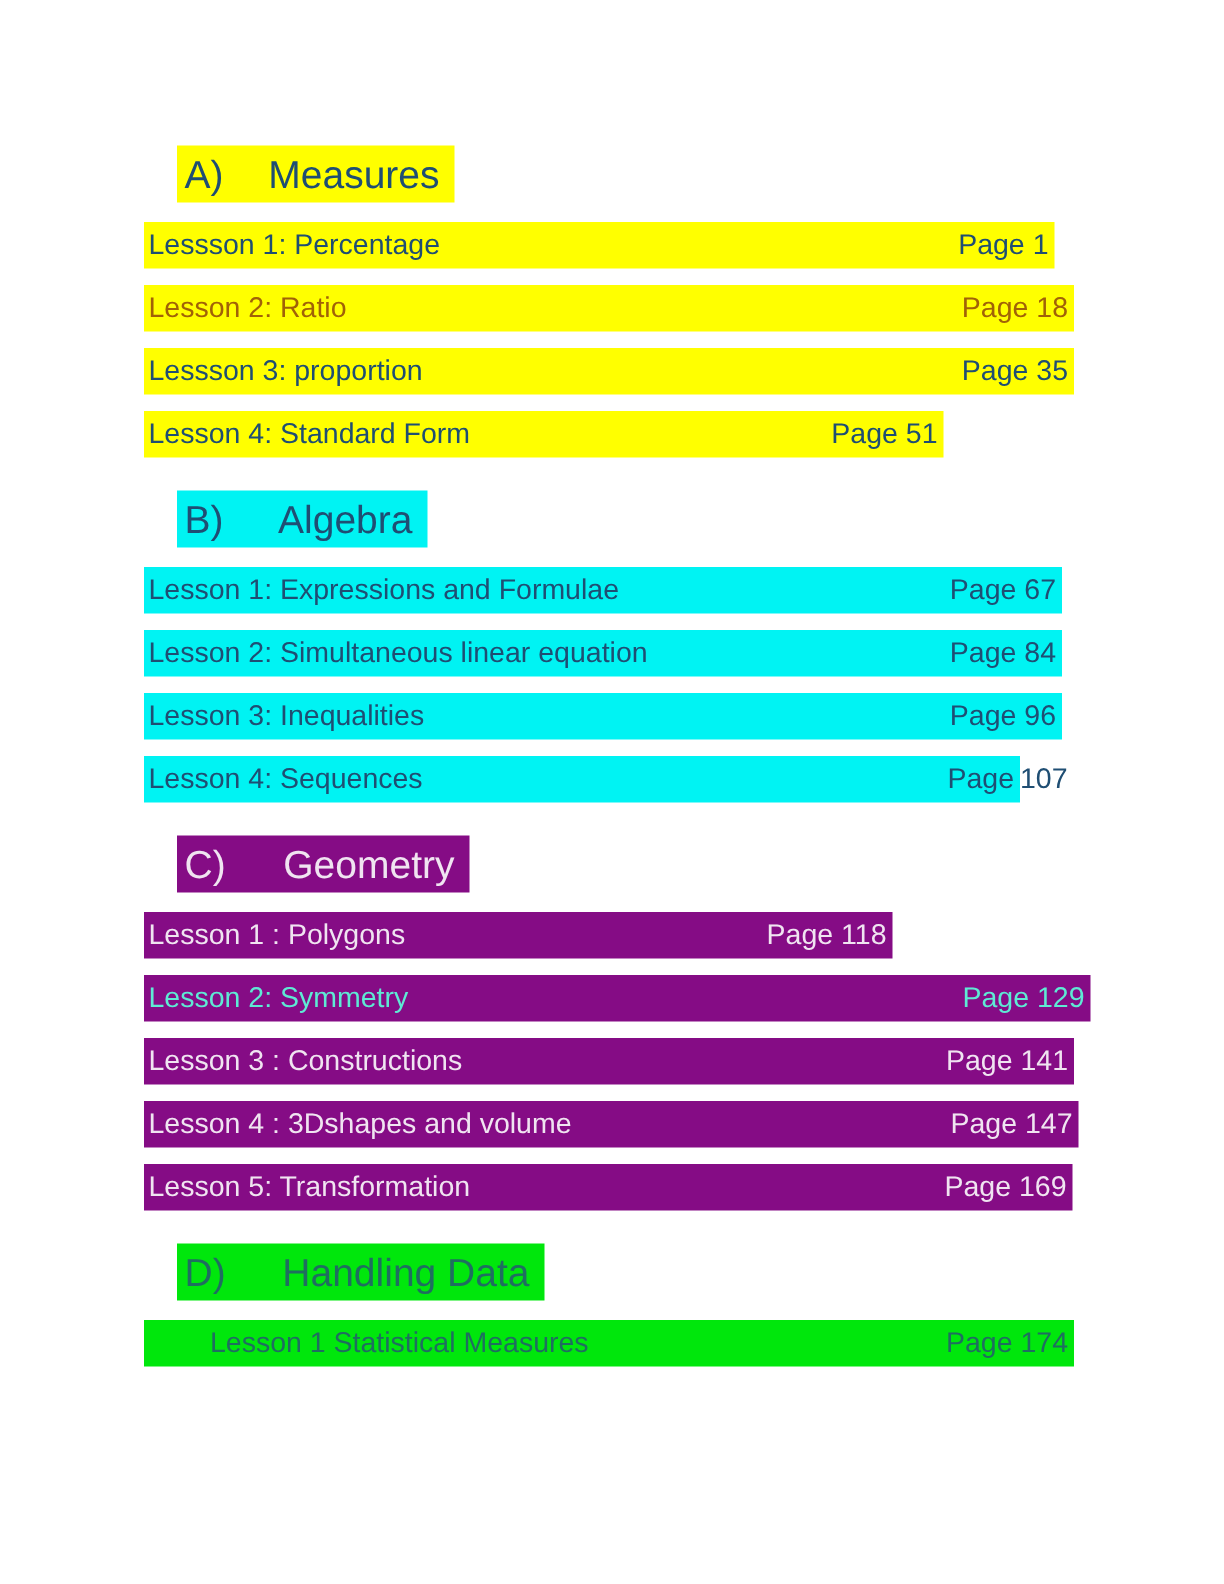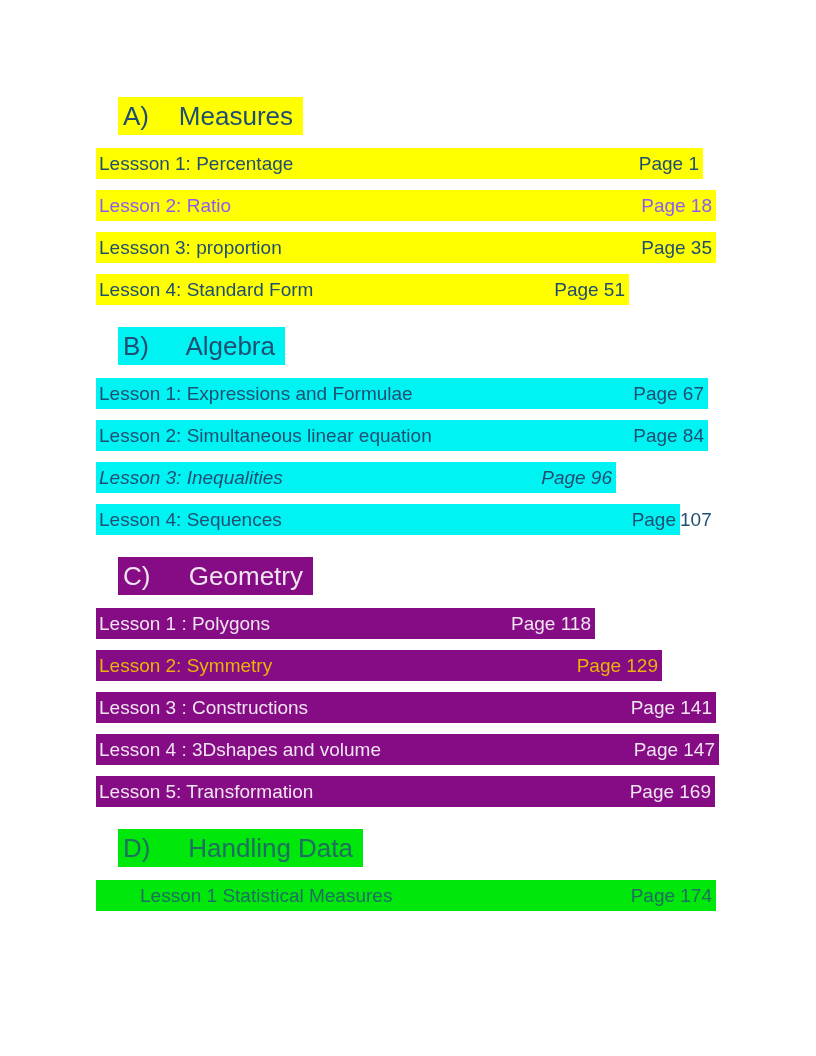--- a/index.html
+++ b/index.html
@@ -82,21 +82,21 @@
         <span class="sec-letter">A)</span>
         <span class="sec-title">Measures</span>
       </div>
       <div class="gap-after-heading"></div>
       <div class="toc-row" style="width: 607px; color: rgb(31, 78, 115);">
         <div class="row-hl" style="background: rgb(255, 255, 0);">
           <span class="lesson-label">Lessson 1: Percentage</span>
           <span class="page-label">Page 1</span>
         </div>
       </div>
-      <div class="toc-row" style="width: 620px; color: #8b5cf6;">
+      <div class="toc-row" style="width: 620px; color: #a16207;">
         <div class="row-hl" style="background: rgb(255, 255, 0);">
           <span class="lesson-label">Lesson 2: Ratio</span>
           <span class="page-label">Page 18</span>
         </div>
       </div>
       <div class="toc-row" style="width: 620px; color: rgb(31, 78, 115);">
         <div class="row-hl" style="background: rgb(255, 255, 0);">
           <span class="lesson-label">Lessson 3: proportion</span>
           <span class="page-label">Page 35</span>
         </div>
@@ -118,21 +118,21 @@
           <span class="lesson-label">Lesson 1: Expressions and Formulae</span>
           <span class="page-label">Page 67</span>
         </div>
       </div>
       <div class="toc-row" style="width: 612px; color: rgb(31, 78, 115);">
         <div class="row-hl" style="background: rgb(0, 243, 243);">
           <span class="lesson-label">Lesson 2: Simultaneous linear equation</span>
           <span class="page-label">Page 84</span>
         </div>
       </div>
-      <div class="toc-row" style="width: 520px; color: rgb(31, 78, 115); font-style: italic;">
+      <div class="toc-row" style="width: 612px; color: rgb(31, 78, 115);">
         <div class="row-hl" style="background: rgb(0, 243, 243);">
           <span class="lesson-label">Lesson 3: Inequalities</span>
           <span class="page-label">Page 96</span>
         </div>
       </div>
       <div class="toc-row" style="width: 620px; color: rgb(31, 78, 115);">
         <div class="row-hl" style="background: rgb(0, 243, 243); width: 584px;">
           <span class="lesson-label">Lesson 4: Sequences</span>
           <span class="page-label">Page</span>
         </div>
@@ -143,21 +143,21 @@
         <span class="sec-letter">C)</span>
         <span class="sec-title">Geometry</span>
       </div>
       <div class="gap-after-heading"></div>
       <div class="toc-row" style="width: 499px; color: rgb(240, 228, 241);">
         <div class="row-hl" style="background: rgb(133, 12, 133);">
           <span class="lesson-label">Lesson 1 : Polygons</span>
           <span class="page-label">Page 118</span>
         </div>
       </div>
-      <div class="toc-row" style="width: 566px; color: #eab308;">
+      <div class="toc-row" style="width: 631px; color: #5eead4;">
         <div class="row-hl" style="background: rgb(133, 12, 133);">
           <span class="lesson-label">Lesson 2: Symmetry</span>
           <span class="page-label">Page 129</span>
         </div>
       </div>
       <div class="toc-row" style="width: 620px; color: rgb(240, 228, 241);">
         <div class="row-hl" style="background: rgb(133, 12, 133);">
           <span class="lesson-label">Lesson 3 : Constructions</span>
           <span class="page-label">Page 141</span>
         </div>

